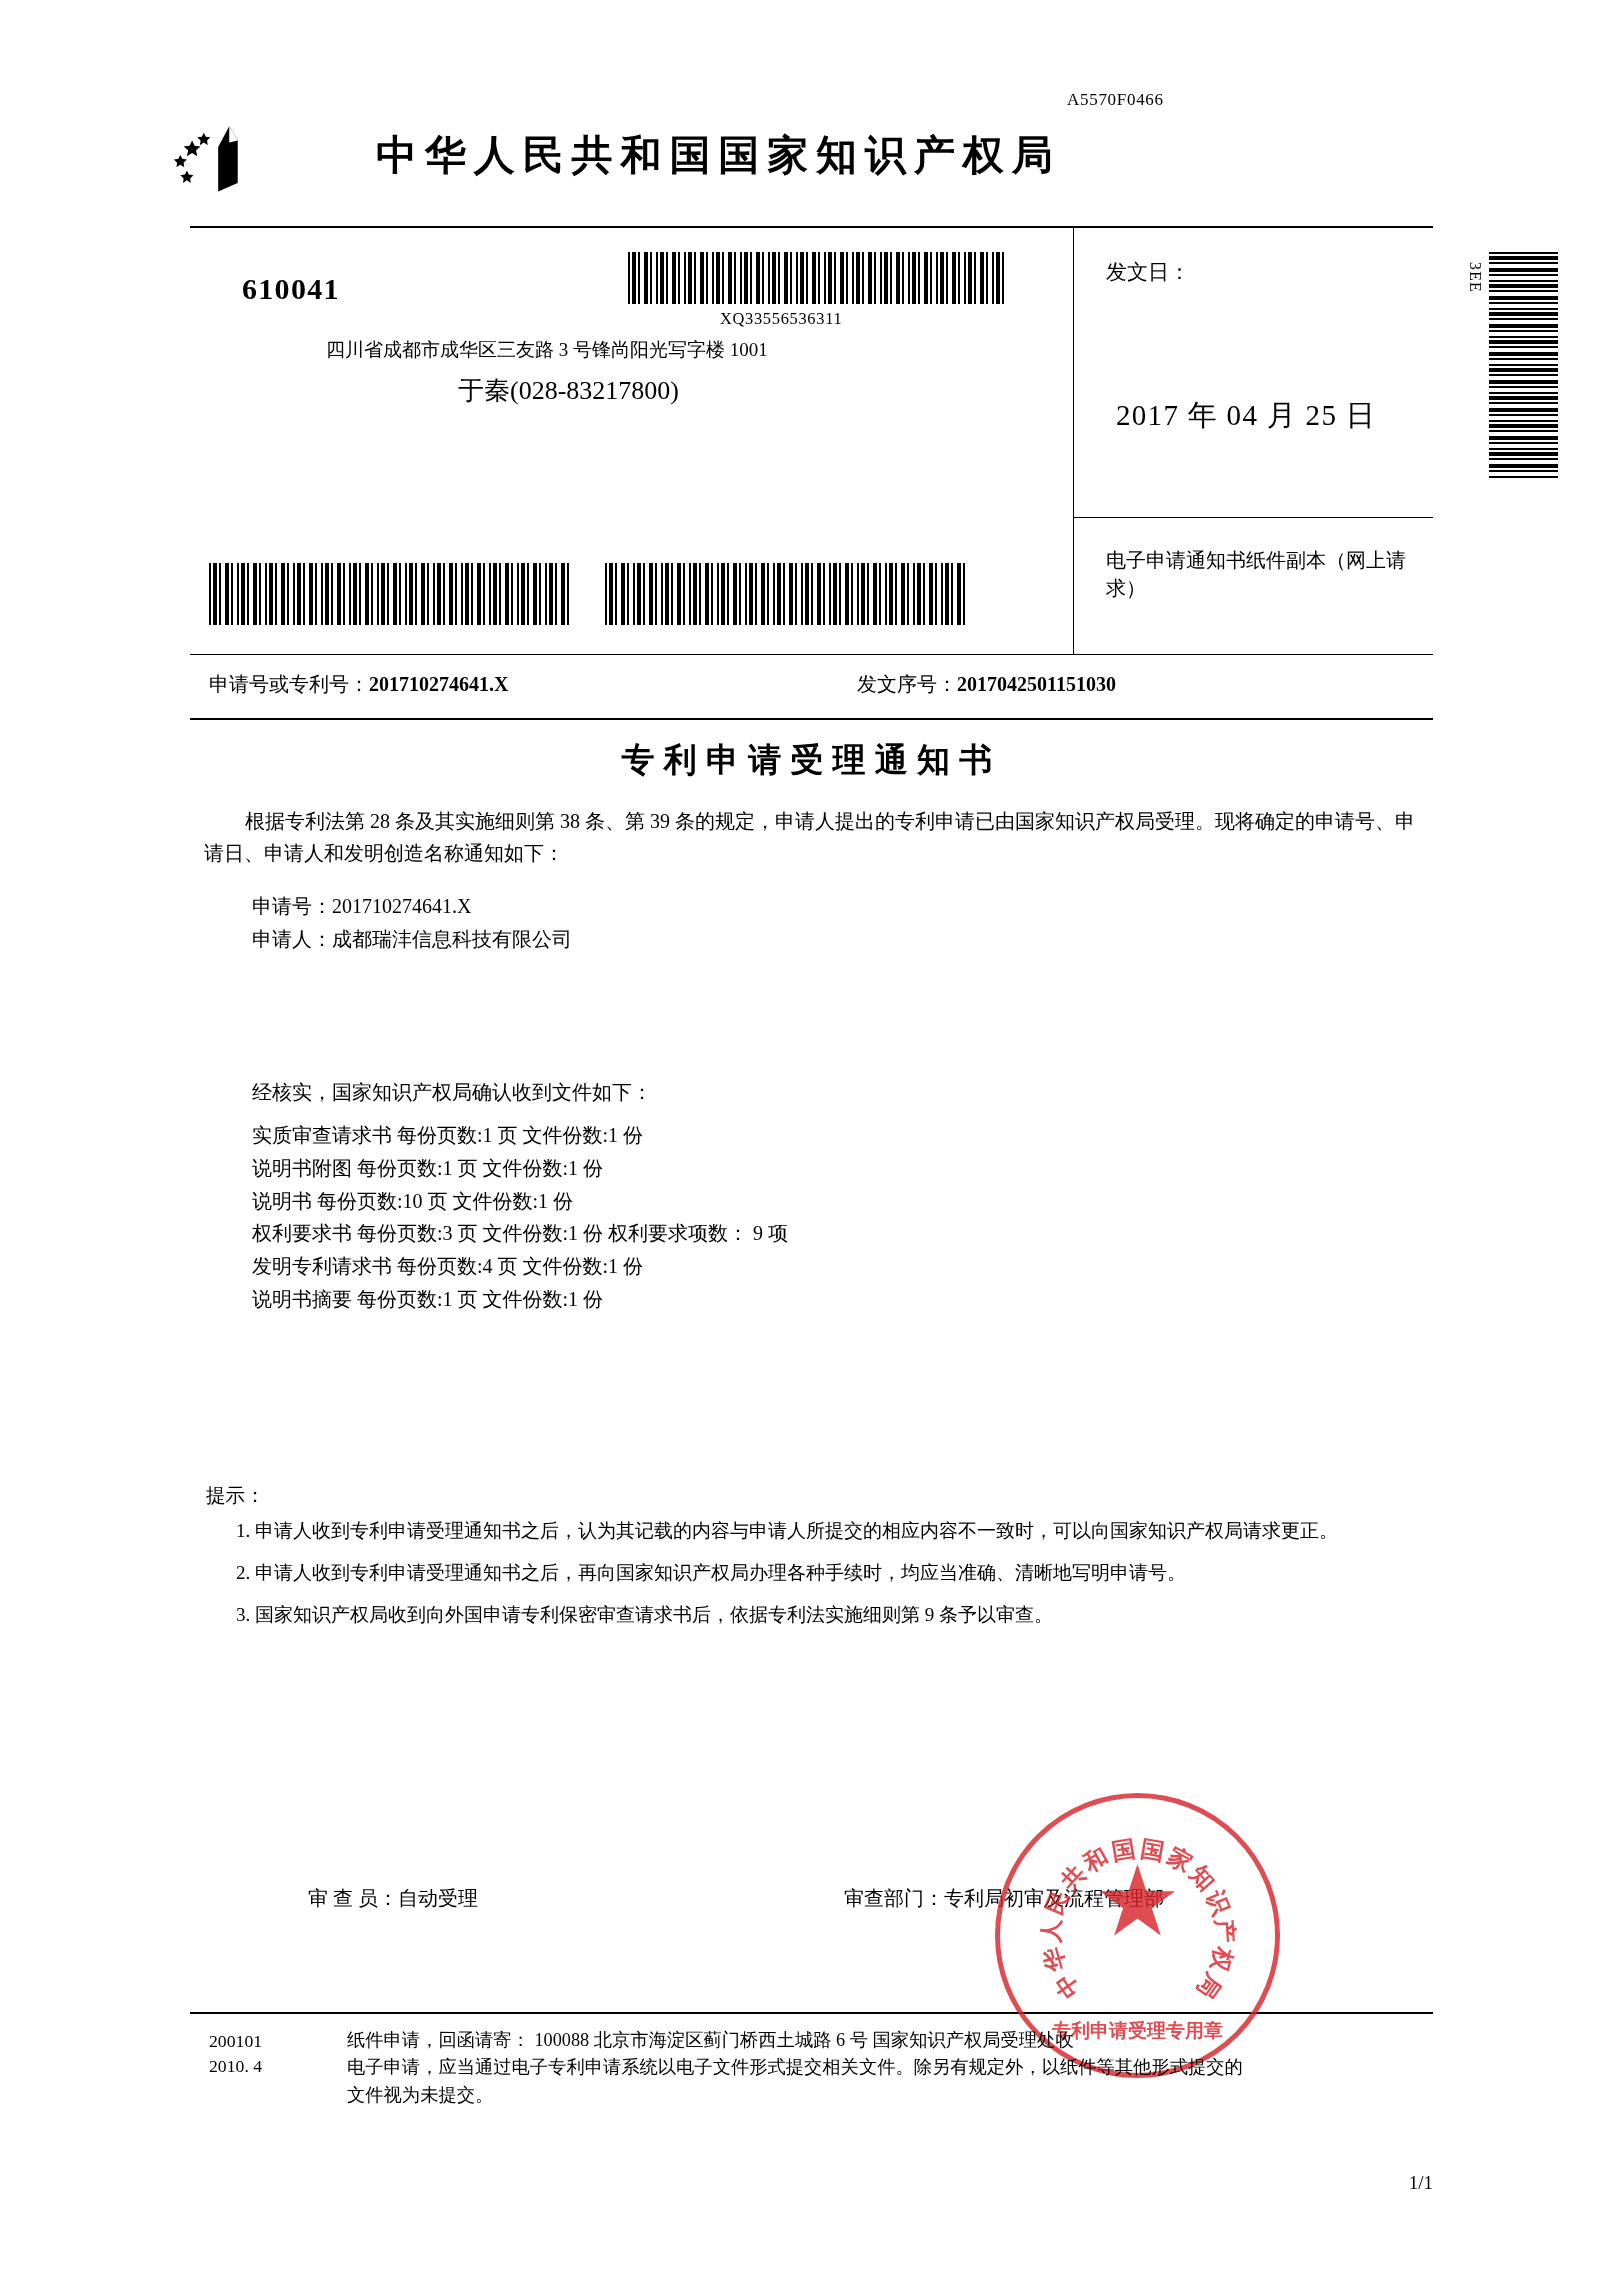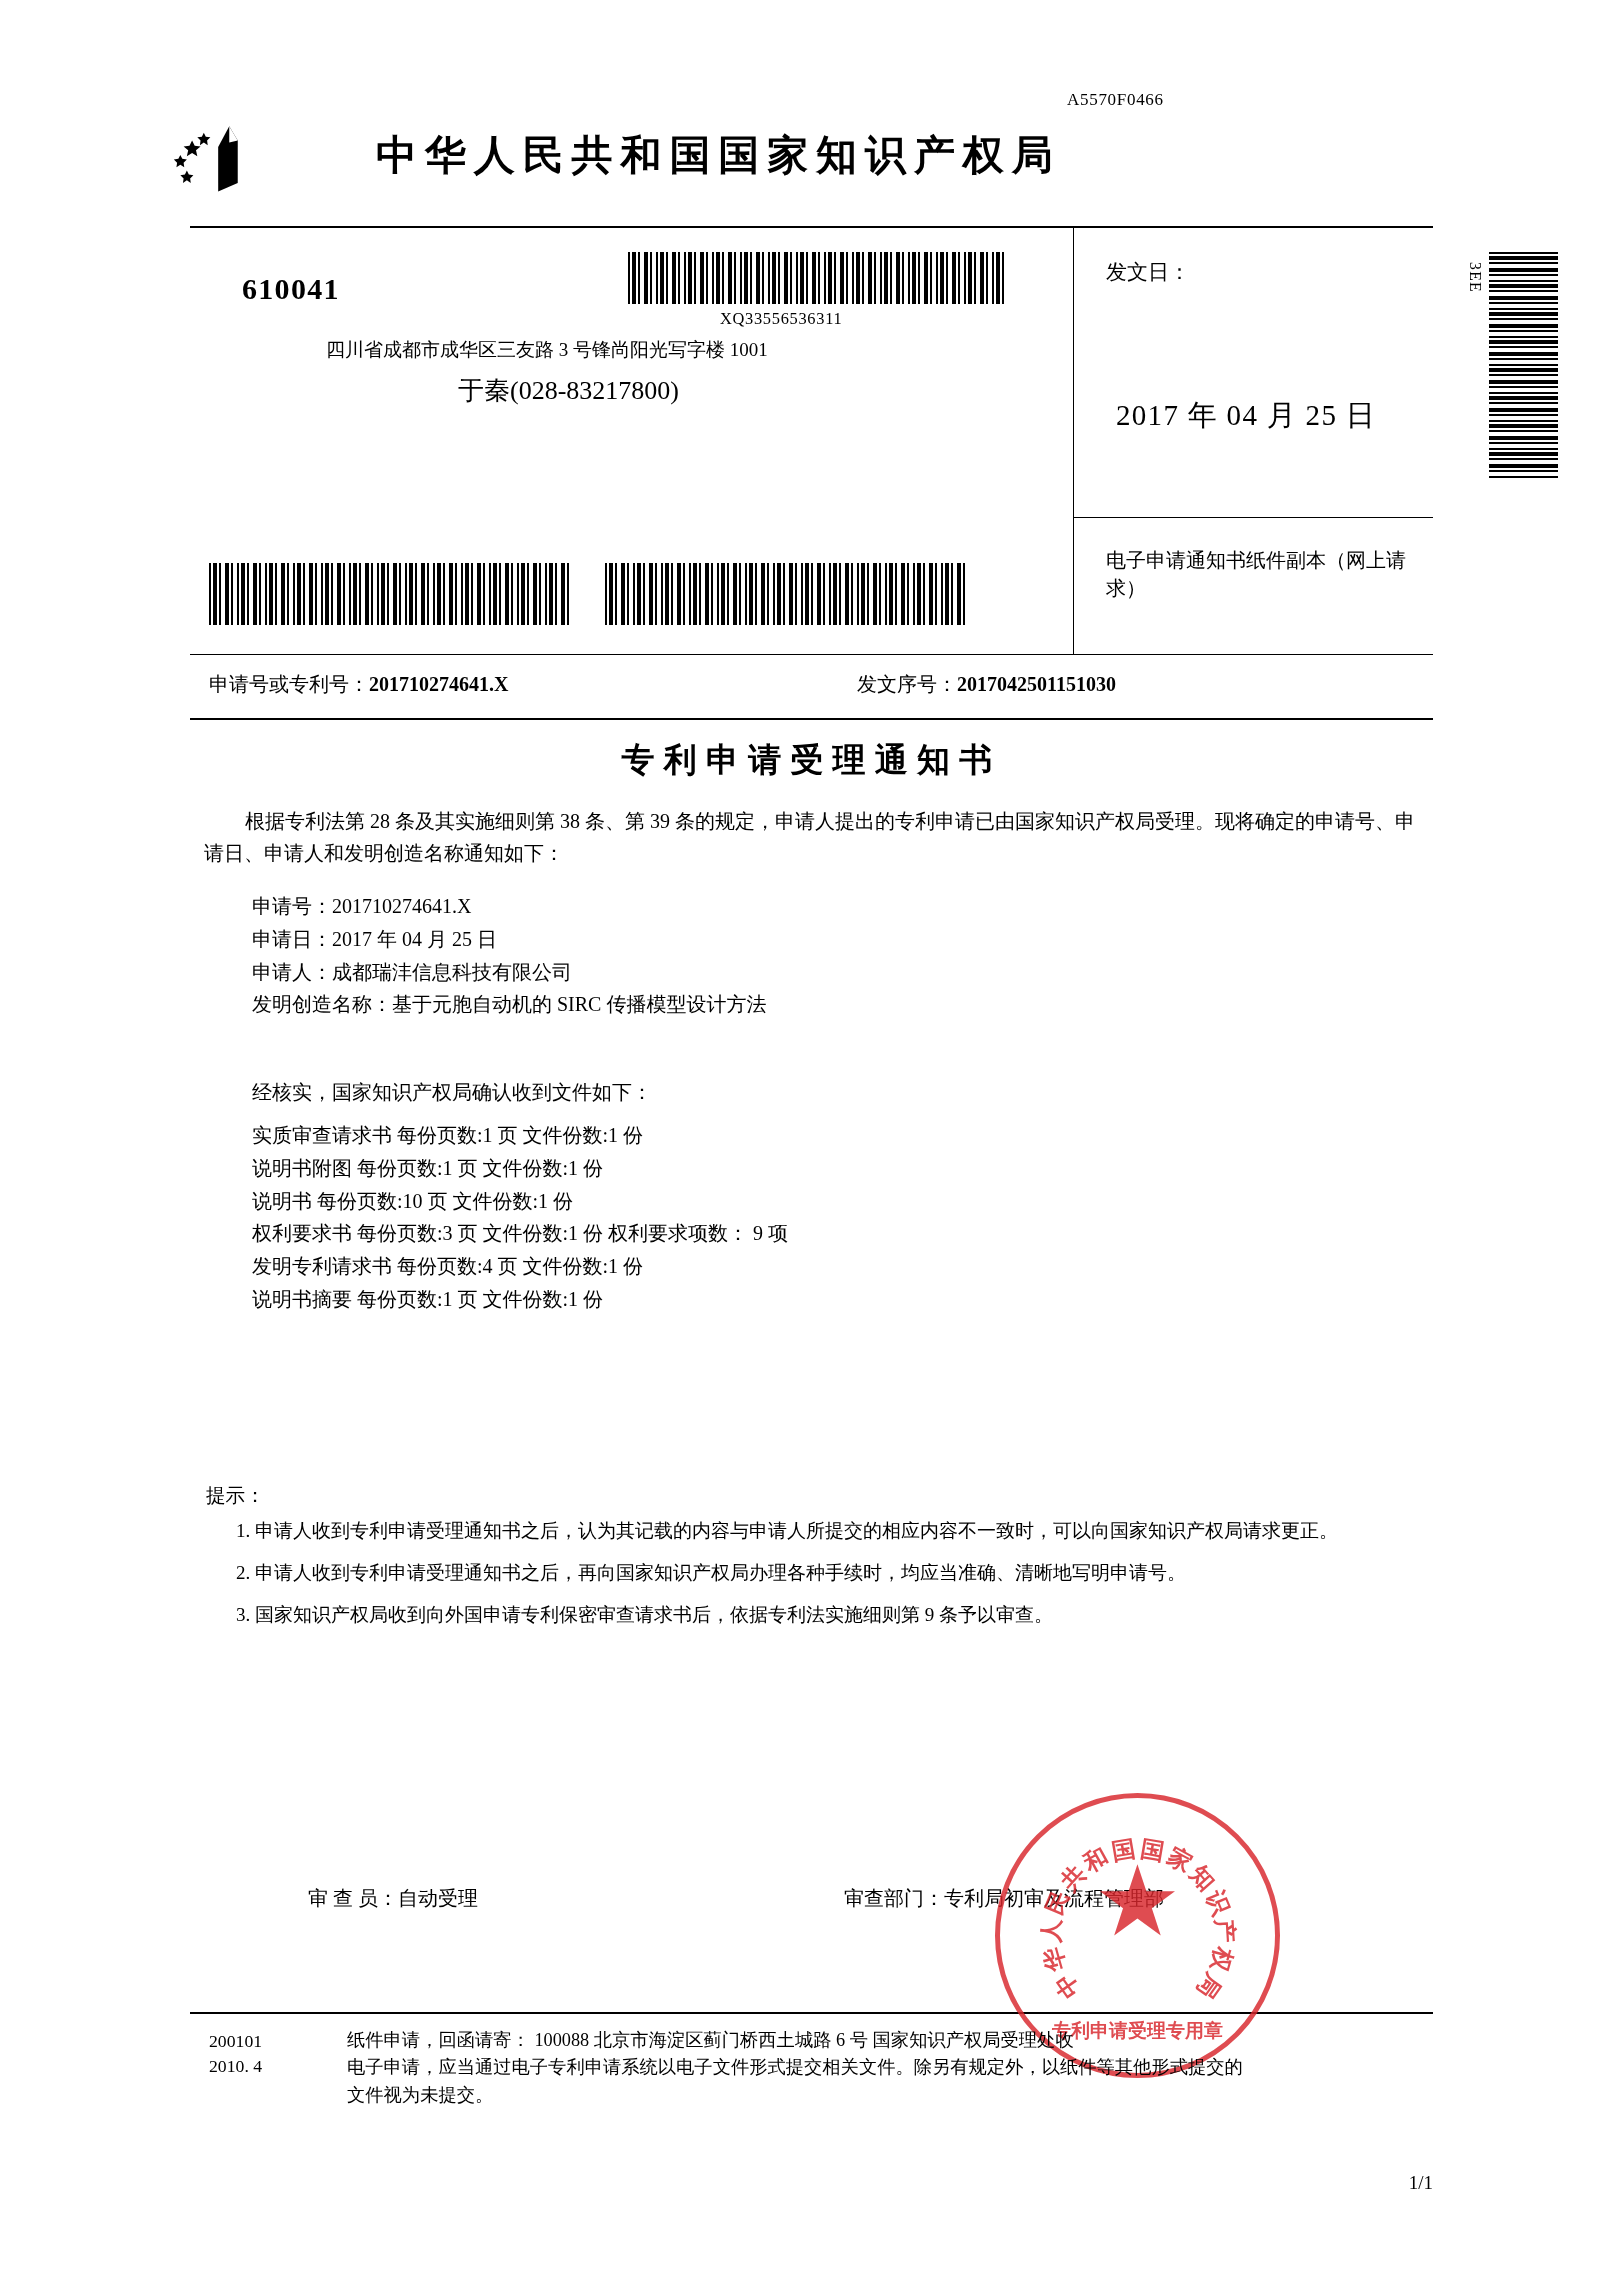--- a/index.html
+++ b/index.html
@@ -434,23 +434,21 @@
   </div>
 
   <div class="doc-title">专利申请受理通知书</div>
 
   <div class="body-text">
     <p class="indent2">根据专利法第 28 条及其实施细则第 38 条、第 39 条的规定，申请人提出的专利申请已由国家知识产权局受理。现将确定的申请号、申请日、申请人和发明创造名称通知如下：</p>
   </div>
 
   <div class="field-list">
     <div>申请号：201710274641.X</div>
-    <div>申请日：2017 年 04 月 25 日</div>
     <div>申请人：成都瑞沣信息科技有限公司</div>
-    <div>发明创造名称：基于元胞自动机的 SIRC 传播模型设计方法</div>
   </div>
 
   <div class="docs-intro">经核实，国家知识产权局确认收到文件如下：</div>
 
   <div class="docs-list">
     <div>实质审查请求书  每份页数:1 页  文件份数:1 份</div>
     <div>说明书附图  每份页数:1 页  文件份数:1 份</div>
     <div>说明书  每份页数:10 页  文件份数:1 份</div>
     <div>权利要求书  每份页数:3 页  文件份数:1 份  权利要求项数：  9 项</div>
     <div>发明专利请求书  每份页数:4 页  文件份数:1 份</div>

